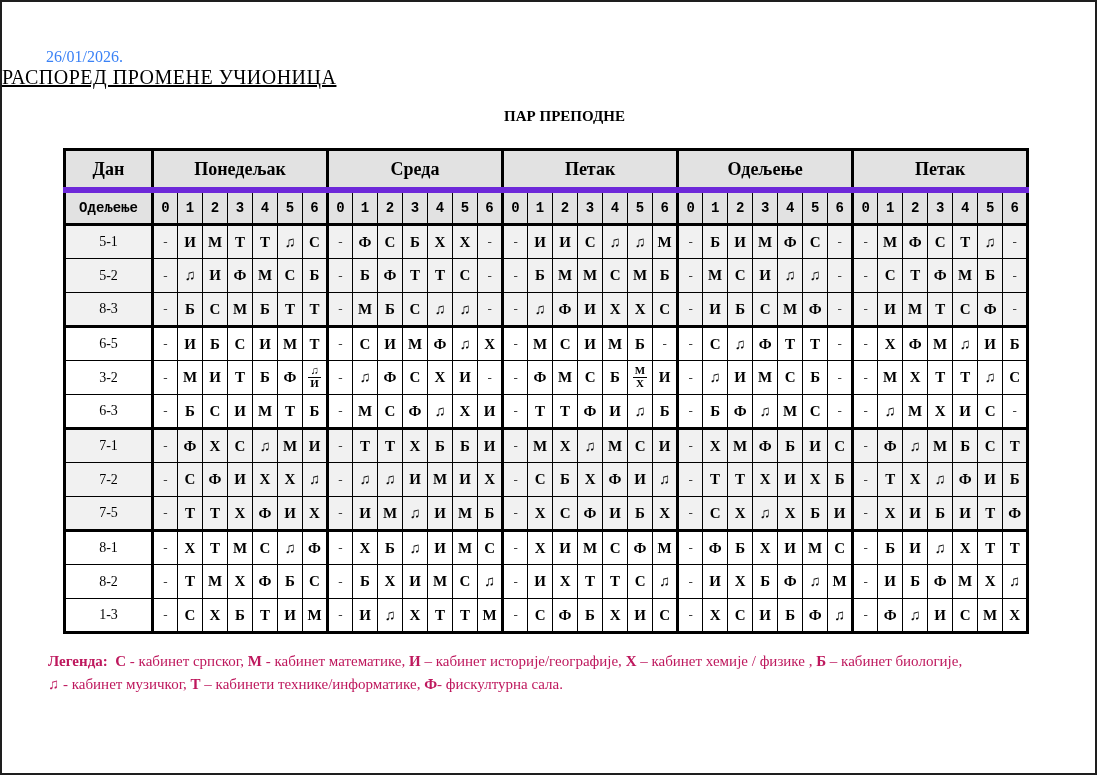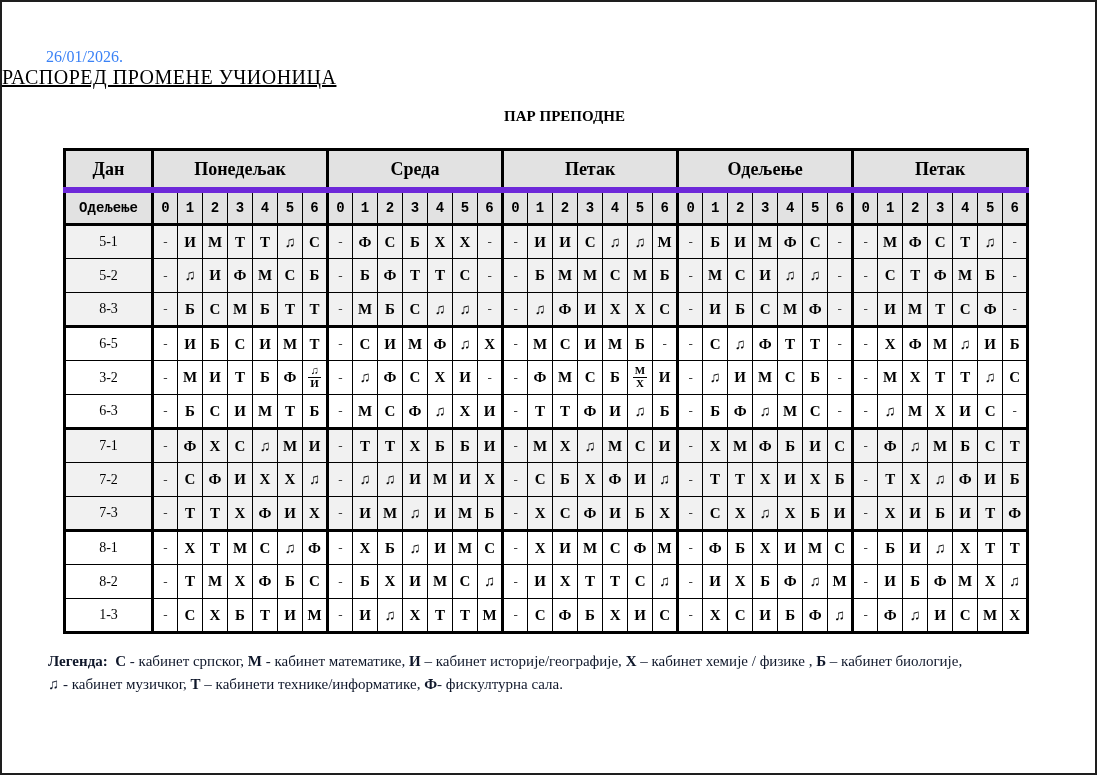--- a/index.html
+++ b/index.html
@@ -34,21 +34,21 @@
   .sched tbody td{font-size:15px;font-weight:bold;background:#fff;}
   .sched tbody tr.shaded td,.sched tbody tr.shaded th.classname{background:#f1f1f1;}
   .sched td.dash{font-weight:normal;font-size:13px;color:#333;}
   .sched .thickL{border-left:3px solid #000;}
   .sched tr.group-start td,.sched tr.group-start th{border-top:3px solid #000;}
   .sched tr.period-row th{border-top:6px solid #6d28d9;font-family:Liberation Mono, monospace;}
   .stack{display:inline-flex;flex-direction:column;line-height:1.05;font-size:11px;font-weight:bold;vertical-align:middle;}
   .stack .stack-bottom{border-top:1px solid #000;padding:0 2px;}
   .stack .stack-top{padding:0 2px;}
   .legend{position:absolute;top:648px;left:46px;width:1006px;
-    font-size:15px;line-height:1.55;color:#0f172a;}
+    font-size:15px;line-height:1.55;color:#be185d;}
   .legend b{font-size:15px;}
 </style>
 </head>
 <body>
 
 <div class="page">
   <div class="date">26/01/2026.</div>
   <div class="title"><span>РАСПОРЕД ПРОМЕНЕ УЧИОНИЦА</span></div>
   <div class="subtitle">ПАР ПРЕПОДНЕ</div>
 
@@ -445,21 +445,21 @@
             <td>Б</td>
             <td class="thickL dash">-</td>
             <td>Т</td>
             <td>Х</td>
             <td>♫</td>
             <td>Ф</td>
             <td>И</td>
             <td>Б</td>
           </tr>
           <tr class="shaded">
-            <th class="classname">7-3</th>
+            <th class="classname">7-5</th>
             <td class="thickL dash">-</td>
             <td>Т</td>
             <td>Т</td>
             <td>Х</td>
             <td>Ф</td>
             <td>И</td>
             <td>Х</td>
             <td class="thickL dash">-</td>
             <td>И</td>
             <td>М</td>

